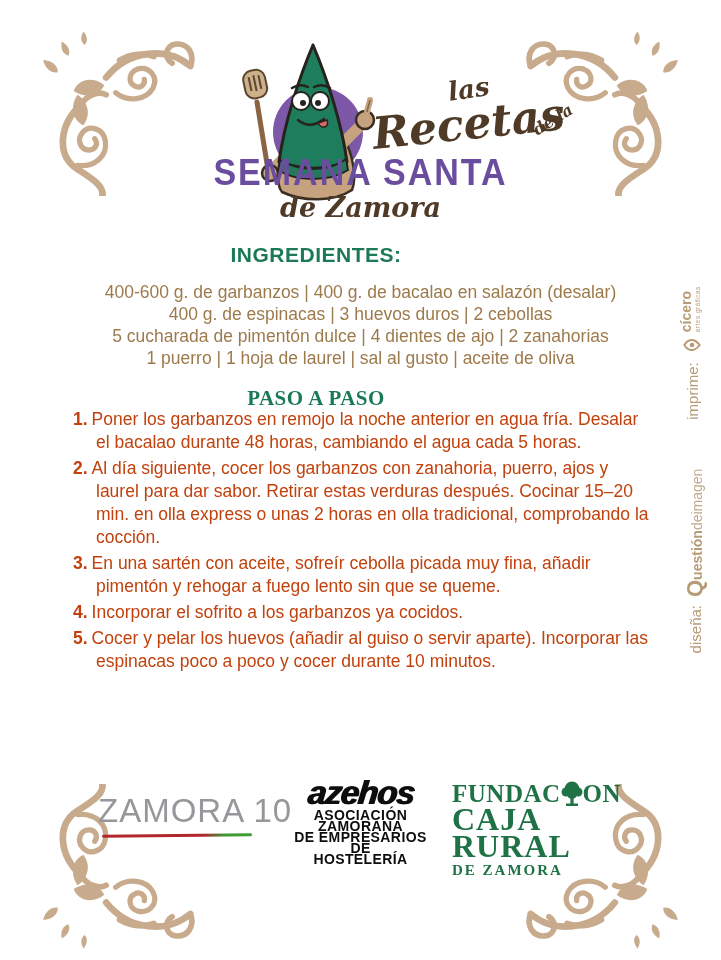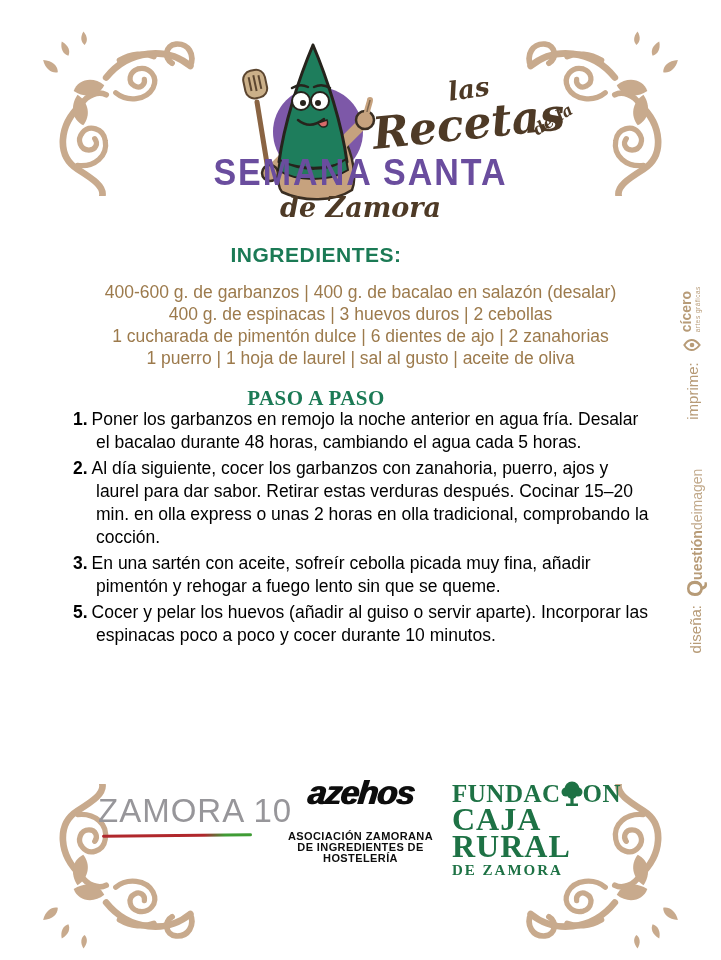--- a/index.html
+++ b/index.html
@@ -47,21 +47,21 @@
     font-size:21px;font-weight:700;letter-spacing:0.5px;color:#1b7a55;
   }
   .h-ingredientes{top:243px;}
   .h-paso{top:386px;font-family:Liberation Serif, serif;}
   .ingredient-lines{
     position:absolute;left:60px;top:281px;width:601px;text-align:center;
     font-size:17.5px;line-height:22px;color:#9c7a4c;
   }
   .steps{
     position:absolute;left:73px;top:408px;width:578px;
-    font-size:17.5px;line-height:23px;color:#000000;
+    font-size:17.5px;line-height:23px;color:#c2410c;
   }
   .steps .step{padding-left:23px;text-indent:-23px;margin-bottom:3px;}
   .steps .num{font-weight:bold;margin-right:4px;}
   
   .credit{position:absolute;color:#b79b77;white-space:nowrap;
     display:flex;align-items:center;justify-content:center;gap:8px;}
   .credit-imprime{left:612px;top:334px;width:160px;height:38px;transform:rotate(-90deg);}
   .credit-disena{left:590px;top:548px;width:210px;height:26px;transform:rotate(-90deg);}
   .credit .label{font-size:15px;}
   .cicero-wrap{display:flex;align-items:center;gap:4px;}
@@ -77,21 +77,21 @@
   .zamora-txt{font-size:33px;font-weight:300;color:#97969a;letter-spacing:1px;white-space:nowrap;}
   .zamora-stroke{height:3px;width:150px;margin:4px auto 0;
     background:linear-gradient(to right,#b0272c 0%,#b0272c 68%,#7a5a35 74%,#3f9c35 82%,#3f9c35 100%);
     border-radius:2px;transform:rotate(-0.6deg);}
   .sp-azehos{left:283px;top:776px;width:155px;}
   .azehos-name{
     font-size:33px;font-weight:800;font-style:italic;color:#0d0d0d;
     transform:skewX(-6deg);letter-spacing:-1px;line-height:34px;
     text-shadow:1.5px 0 #0d0d0d;
   }
-  .azehos-sub{margin-top:21px;font-size:11px;font-weight:bold;color:#0d0d0d;
+  .azehos-sub{margin-top:0;font-size:14px;font-weight:bold;color:#0d0d0d;
     line-height:11px;letter-spacing:0.4px;}
   .sp-fundacion{left:452px;top:781px;width:180px;text-align:left;
     font-family:"Liberation Serif",serif;color:#1e7245;}
   .fund-l1{display:flex;align-items:center;font-size:25px;font-weight:bold;letter-spacing:0.5px;line-height:24px;}
   .fund-l2{font-size:32px;font-weight:bold;letter-spacing:1px;line-height:27px;}
   .fund-l3{font-size:15px;font-weight:bold;letter-spacing:2px;line-height:20px;}
 </style>
 </head>
 <body>
 
@@ -209,29 +209,30 @@
   <div class="script-las" data-name="logo-script-las">las</div>
   <div class="script-recetas" data-name="logo-script-recetas">Recetas</div>
   <div class="script-dela" data-name="logo-script-de-la">de la</div>
   <div class="title-semana" data-name="page-title">SEMANA SANTA</div>
   <div class="title-zamora" data-name="page-subtitle">de Zamora</div>
 
   <div class="sec-heading h-ingredientes" data-name="ingredients-heading">INGREDIENTES:</div>
   <div class="ingredient-lines" data-name="ingredients-list">
     <div data-name="ingredient-line">400-600 g. de garbanzos | 400 g. de bacalao en salazón (desalar)</div>
     <div data-name="ingredient-line">400 g. de espinacas | 3 huevos duros | 2 cebollas</div>
-    <div data-name="ingredient-line">1 cucharada de pimentón dulce | 6 dientes de ajo | 2 zanahorias</div>
+    <div data-name="ingredient-line">5 cucharada de pimentón dulce | 4 dientes de ajo | 2 zanahorias</div>
     <div data-name="ingredient-line">1 puerro | 1 hoja de laurel | sal al gusto | aceite de oliva</div>
   </div>
 
   <div class="sec-heading h-paso" data-name="steps-heading">PASO A PASO</div>
   <div class="steps" data-name="steps-list">
     <div class="step" data-name="step-item"><span class="num" data-name="step-number">1.</span><span data-name="step-text">Poner los garbanzos en remojo la noche anterior en agua fría. Desalar el bacalao durante 48 horas, cambiando el agua cada 5 horas.</span></div>
     <div class="step" data-name="step-item"><span class="num" data-name="step-number">2.</span><span data-name="step-text">Al día siguiente, cocer los garbanzos con zanahoria, puerro, ajos y laurel para dar sabor. Retirar estas verduras después. Cocinar 15–20 min. en olla express o unas 2 horas en olla tradicional, comprobando la cocción.</span></div>
     <div class="step" data-name="step-item"><span class="num" data-name="step-number">3.</span><span data-name="step-text">En una sartén con aceite, sofreír cebolla picada muy fina, añadir pimentón y rehogar a fuego lento sin que se queme.</span></div>
+    <div class="step" data-name="step-item"><span class="num" data-name="step-number">4.</span><span data-name="step-text">Incorporar el sofrito a los garbanzos ya cocidos.</span></div>
     <div class="step" data-name="step-item"><span class="num" data-name="step-number">5.</span><span data-name="step-text">Cocer y pelar los huevos (añadir al guiso o servir aparte). Incorporar las espinacas poco a poco y cocer durante 10 minutos.</span></div>
   </div>
 
   <div class="credit credit-imprime" data-name="credit-imprime">
     <span class="label" data-name="imprime-label">imprime:</span>
     <span class="cicero-wrap" data-name="cicero-logo">
       <svg width="18" height="18" viewBox="0 0 20 20" data-name="cicero-logo-icon">
         <path d="M10 1.5 C 16.5 5.5, 18.5 12, 10 18.5 C 1.5 12, 3.5 5.5, 10 1.5 Z" fill="none" stroke="#b79b77" stroke-width="2.2"></path>
         <circle cx="10" cy="10" r="2.6" fill="#b79b77"></circle>
       </svg>
@@ -250,21 +251,21 @@
 
   <div class="sponsor sp-zamora10" data-name="zamora10-logo">
     <div class="zamora-txt" data-name="zamora10-text">ZAMORA 10</div>
     <div class="zamora-stroke" data-name="zamora10-brush-stroke"></div>
   </div>
 
   <div class="sponsor sp-azehos" data-name="azehos-logo">
     <div class="azehos-name" data-name="azehos-name">azehos</div>
     <div class="azehos-sub" data-name="azehos-subtitle">
       <div data-name="azehos-sub-line">ASOCIACIÓN ZAMORANA</div>
-      <div data-name="azehos-sub-line">DE INGREDIENTES DE</div>
+      <div data-name="azehos-sub-line">DE EMPRESARIOS DE</div>
       <div data-name="azehos-sub-line">HOSTELERÍA</div>
     </div>
   </div>
 
   <div class="sponsor sp-fundacion" data-name="fundacion-caja-rural-logo">
     <div class="fund-l1" data-name="fundacion-line1">
       <span data-name="fundacion-line1a">FUNDAC</span>
       <svg width="24" height="26" viewBox="0 0 24 26" data-name="tree-icon" style="margin:0 -1px -1px;">
         <g fill="#1e7245">
           <circle cx="12" cy="8" r="7.5"></circle>

